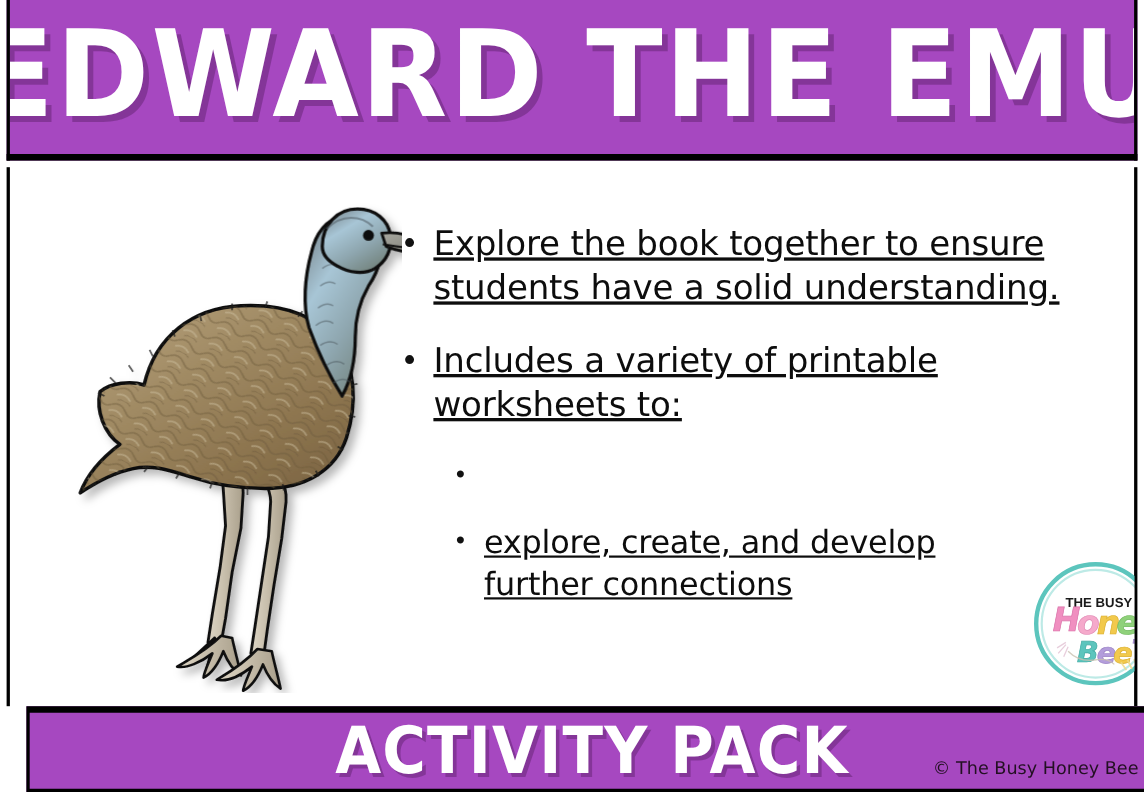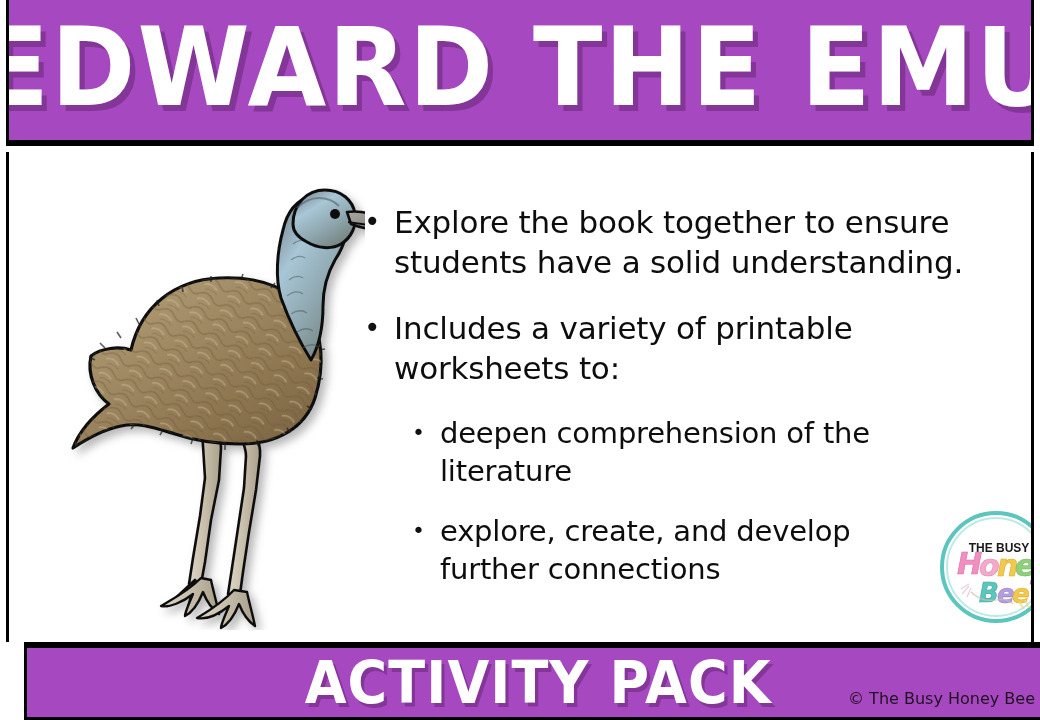--- a/index.html
+++ b/index.html
@@ -106,20 +106,21 @@
     width: 28px;
   }
 
   .bullet-text {
     font-family: "DejaVu Sans", sans-serif;
     font-size: 31px;
     line-height: 40px;
     color: #0d0d0d;
     letter-spacing: -0.2px;
     max-width: 580px;
+    text-decoration: underline;
   }
   .bullet-row.sub .bullet-text {
     font-size: 29px;
     line-height: 38px;
     max-width: 500px;
   }
 
   
   #logo-badge {
     position: absolute;
@@ -311,21 +312,20 @@
         <span class="bullet-text">Explore the book together to ensure students have a solid understanding.</span>
       </div>
 
       <div class="bullet-row">
         <span class="bullet-dot">•</span>
         <span class="bullet-text">Includes a variety of printable worksheets to:</span>
       </div>
 
       <div class="bullet-row sub">
         <span class="bullet-dot">•</span>
-        <span class="bullet-text">deepen comprehension of the literature</span>
       </div>
 
       <div class="bullet-row sub">
         <span class="bullet-dot">•</span>
         <span class="bullet-text">explore, create, and develop further connections</span>
       </div>
 
     </div>
 
     <div id="logo-badge">

